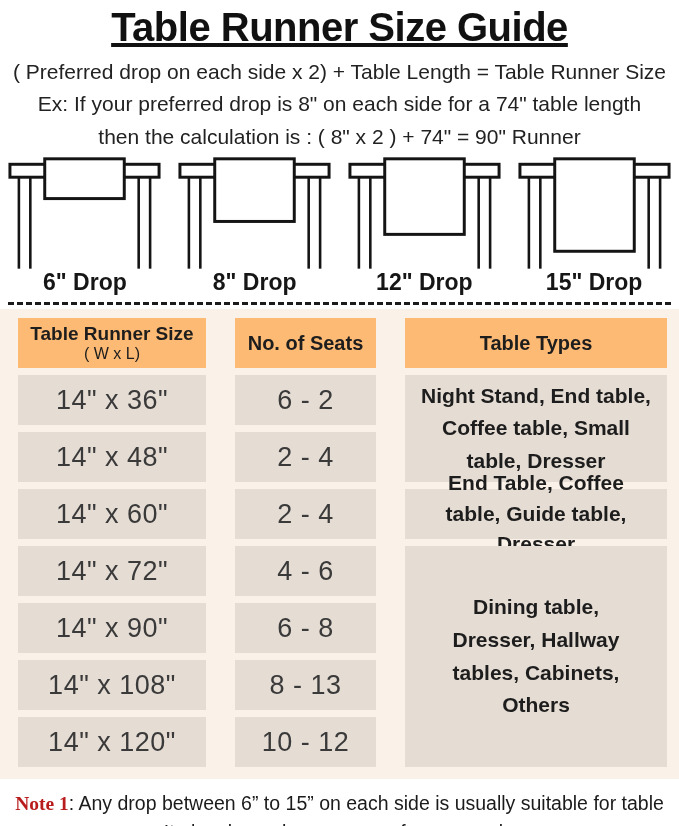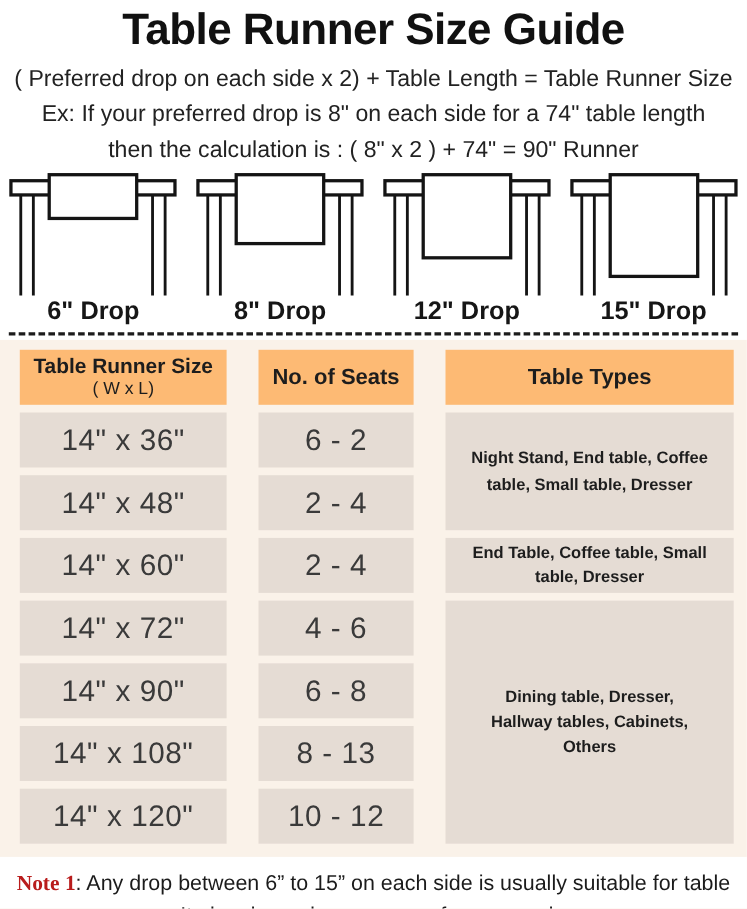--- a/index.html
+++ b/index.html
@@ -14,20 +14,21 @@
 
   
   .title{
     text-align:center;
     font-size:40px;
     font-weight:700;
     letter-spacing:-0.5px;
     color:#111;
     margin:4px 0 8px 0;
     line-height:1.15;
+    text-decoration:underline;
   }
   .subline{
     text-align:center;
     font-size:21px;
     color:#222;
     margin:4px 0;
     line-height:1.35;
   }
 
   
@@ -75,21 +76,21 @@
     justify-content:center;
     text-align:center;
   }
   .head-cell{background:#fdba74;color:#1d1d1d;}
   .data-cell{background:#e5dcd4;color:#333;}
   .head-main{font-size:19px;font-weight:700;line-height:1.15;}
   .head-sub{font-size:16px;font-weight:400;line-height:1.1;}
   .head-single{font-size:20px;font-weight:700;}
   .value-text{font-size:27px;font-weight:400;color:#3a3a3a;letter-spacing:0.5px;}
   .types-cell{
-    font-size:15px;
+    font-size:21px;
     font-weight:700;
     color:#1d1d1d;
     line-height:1.55;
     padding:0 14px;
     box-sizing:border-box;
   }
   .type-a{grid-column:3;grid-row:2/4;}
   .type-b{grid-column:3;grid-row:4/5;line-height:1.45;}
   .type-c{grid-column:3;grid-row:5/9;padding:12px 34px;}
   .col1{grid-column:1;}
@@ -182,21 +183,21 @@
 
       <div class="cell data-cell col1 value-text">14" x 36"</div>
       <div class="cell data-cell col2 value-text">6 - 2</div>
       <div class="cell data-cell types-cell type-a">Night Stand, End table, Coffee table, Small table, Dresser</div>
 
       <div class="cell data-cell col1 value-text">14" x 48"</div>
       <div class="cell data-cell col2 value-text">2 - 4</div>
 
       <div class="cell data-cell col1 value-text">14" x 60"</div>
       <div class="cell data-cell col2 value-text">2 - 4</div>
-      <div class="cell data-cell types-cell type-b">End Table, Coffee table, Small table, Dresser</div>
+      <div class="cell data-cell types-cell type-b">End Table, Coffee table, Guide table, Dresser</div>
 
       <div class="cell data-cell col1 value-text">14" x 72"</div>
       <div class="cell data-cell col2 value-text">4 - 6</div>
       <div class="cell data-cell types-cell type-c">Dining table, Dresser, Hallway tables, Cabinets, Others</div>
 
       <div class="cell data-cell col1 value-text">14" x 90"</div>
       <div class="cell data-cell col2 value-text">6 - 8</div>
 
       <div class="cell data-cell col1 value-text">14" x 108"</div>
       <div class="cell data-cell col2 value-text">8 - 13</div>

